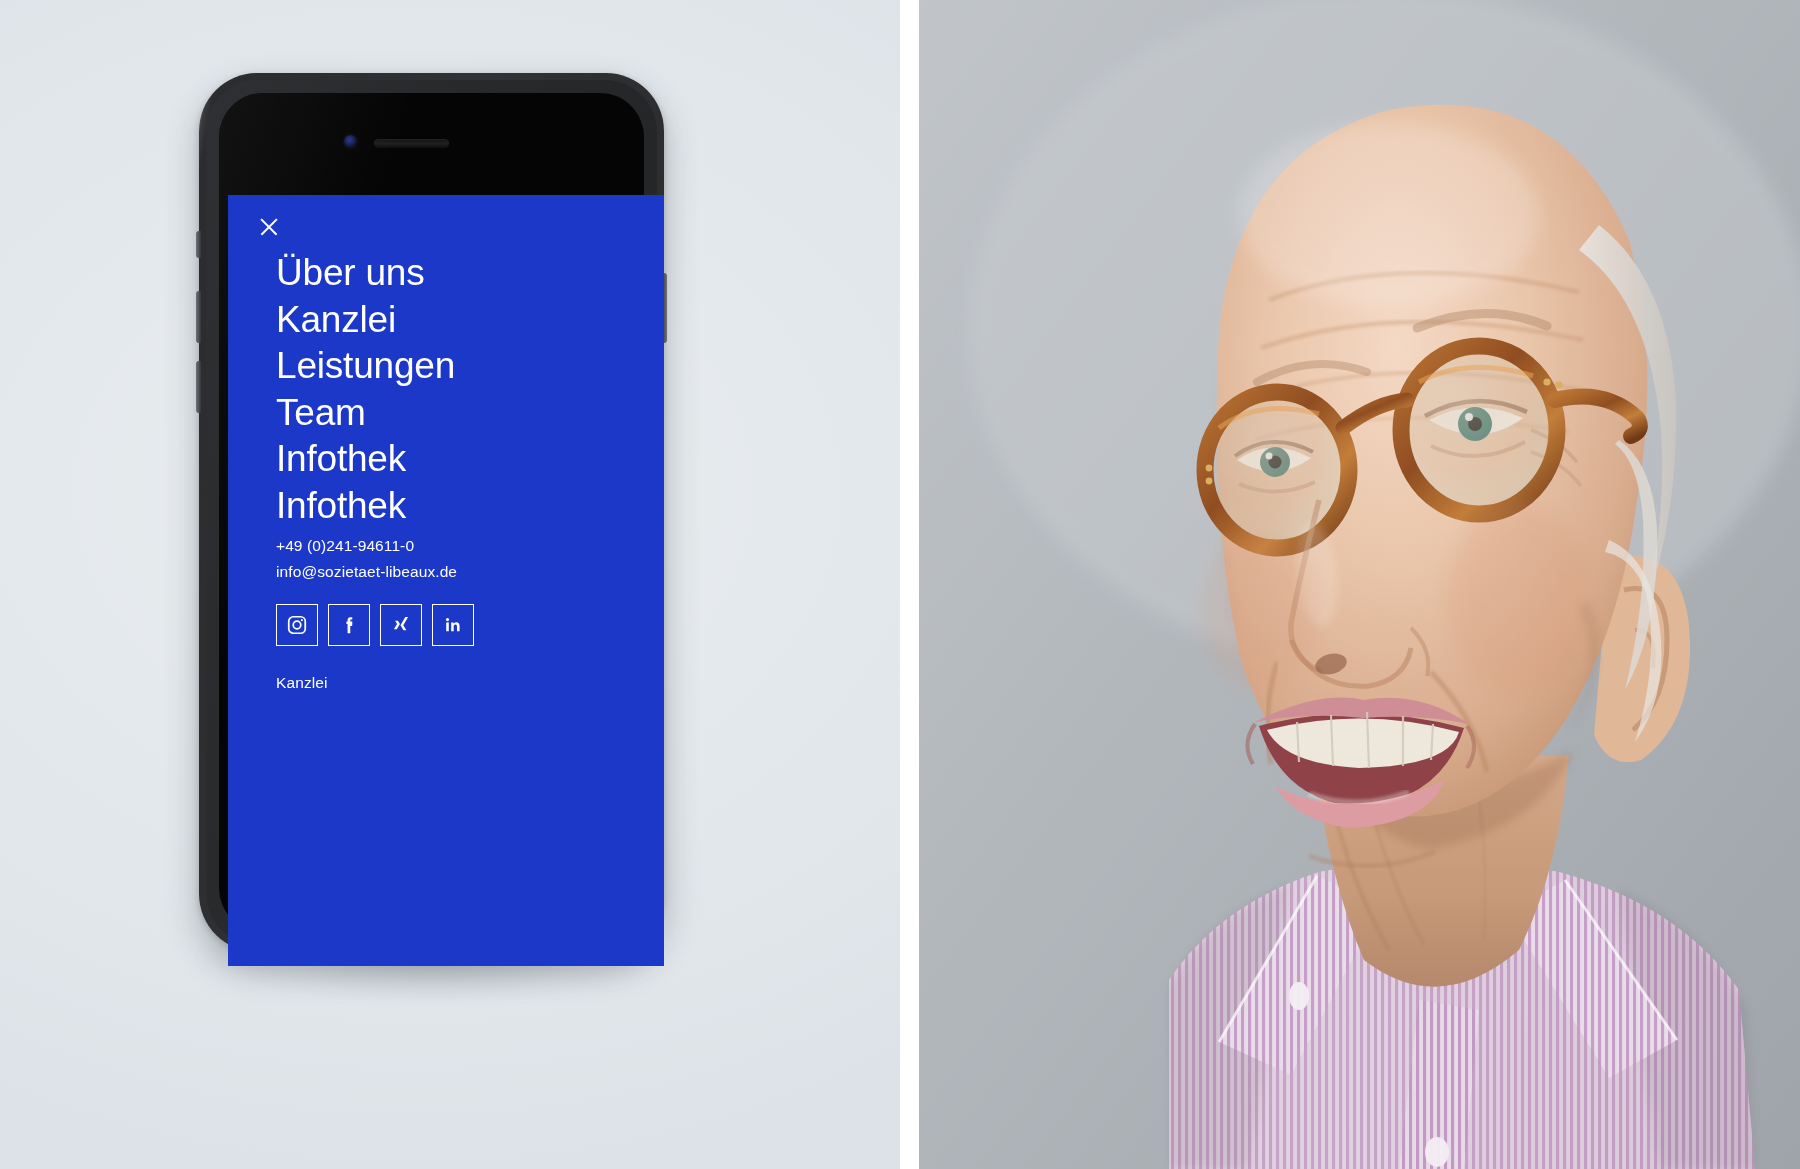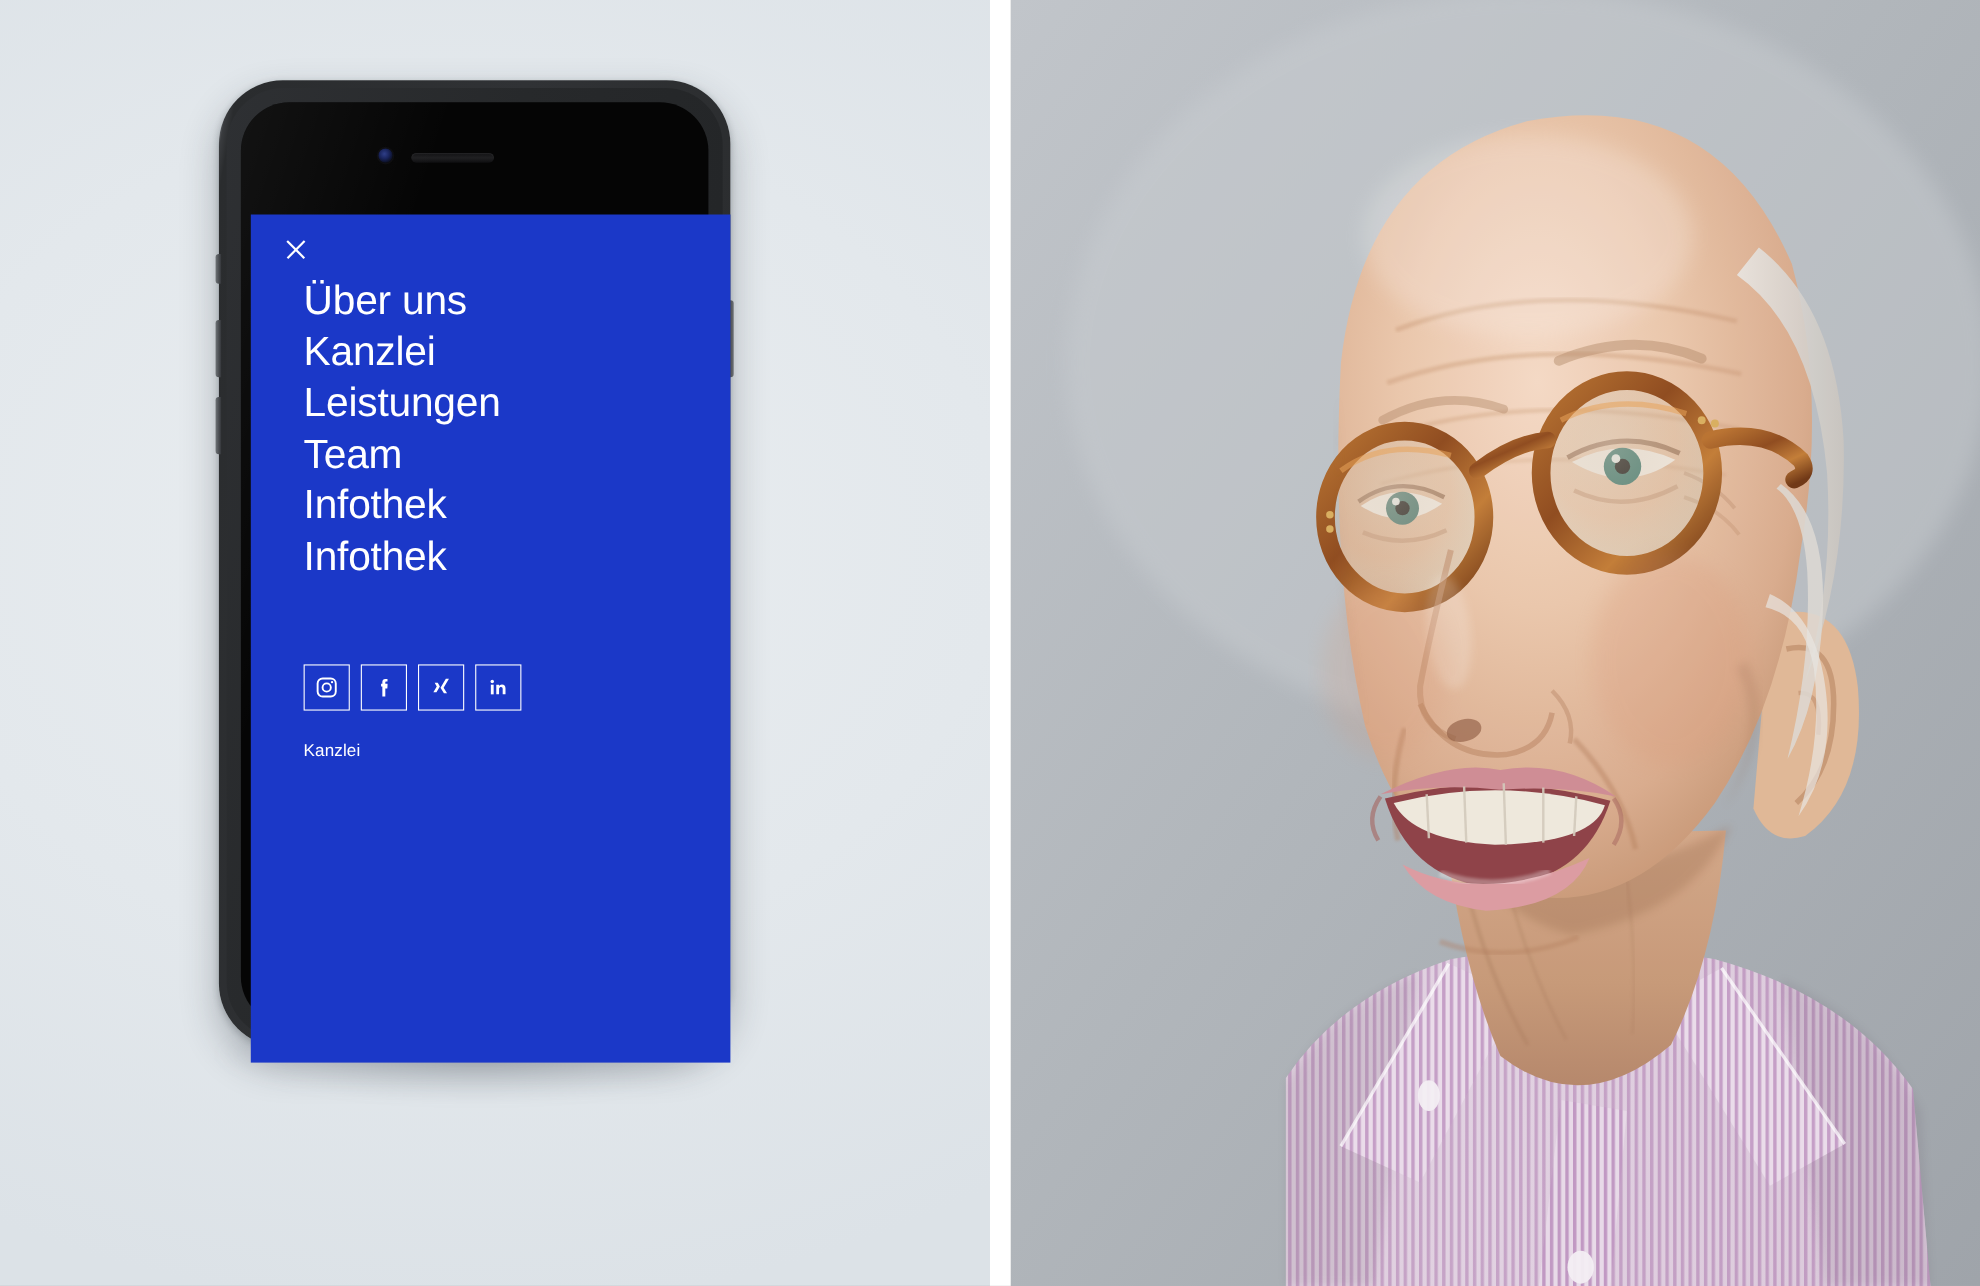--- a/index.html
+++ b/index.html
@@ -199,20 +199,24 @@
 
       <ul class="nav-list">
         <li class="nav-item">Über uns</li>
         <li class="nav-item">Kanzlei</li>
         <li class="nav-item">Leistungen</li>
         <li class="nav-item">Team</li>
         <li class="nav-item">Infothek</li>
         <li class="nav-item">Infothek</li>
       </ul>
 
+      <div class="contact-block">
+        <div class="contact-line">+49 (0)241-94611-0</div>
+        <div class="contact-line">info@sozietaet-libeaux.de</div>
+      </div>
 
       <div class="social-row">
 
         <div class="social-btn">
           <span>
             <svg width="22" height="22" viewBox="0 0 24 24" fill="none" stroke="#ffffff" stroke-width="1.9">
               <rect x="3" y="3" width="18" height="18" rx="5"></rect>
               <circle cx="12" cy="12" r="4.1"></circle>
               <circle cx="17.3" cy="6.7" r="1.15" fill="#ffffff" stroke="none"></circle>
             </svg>

